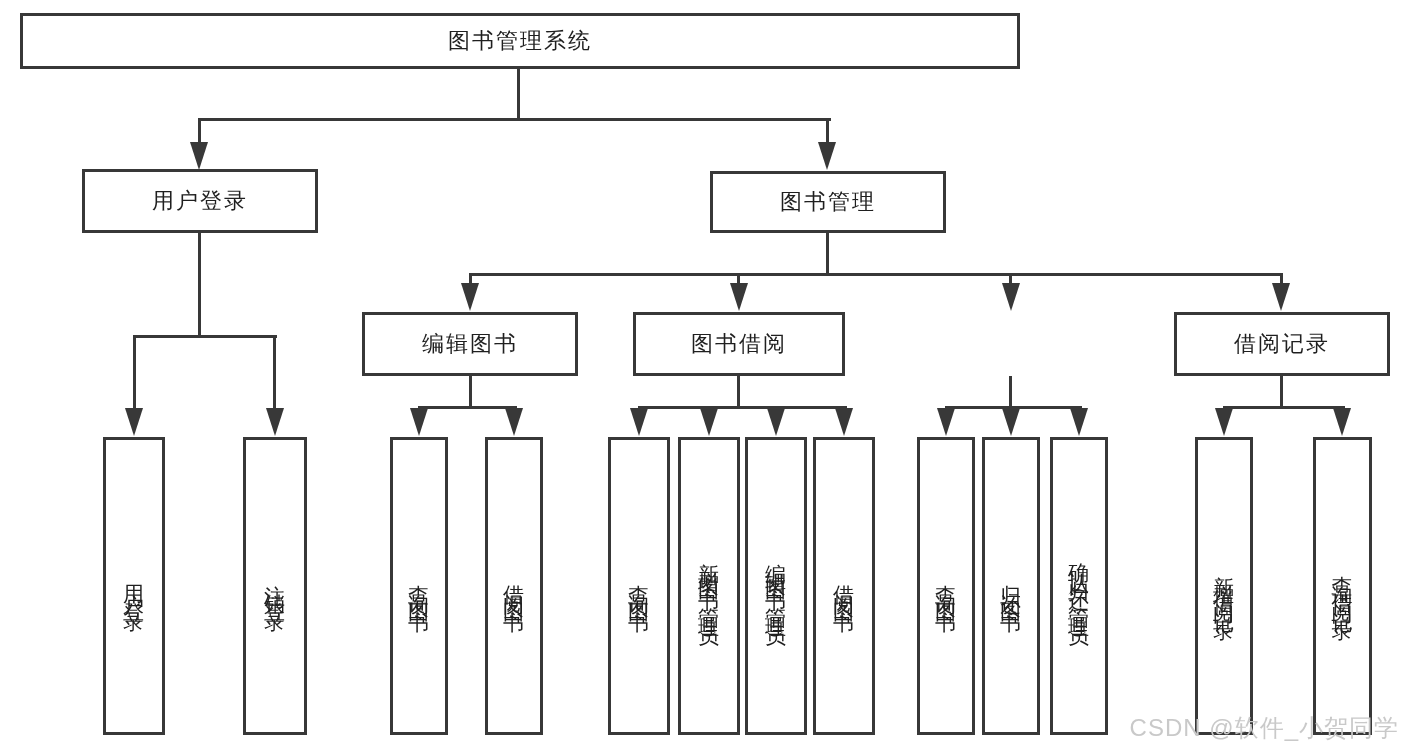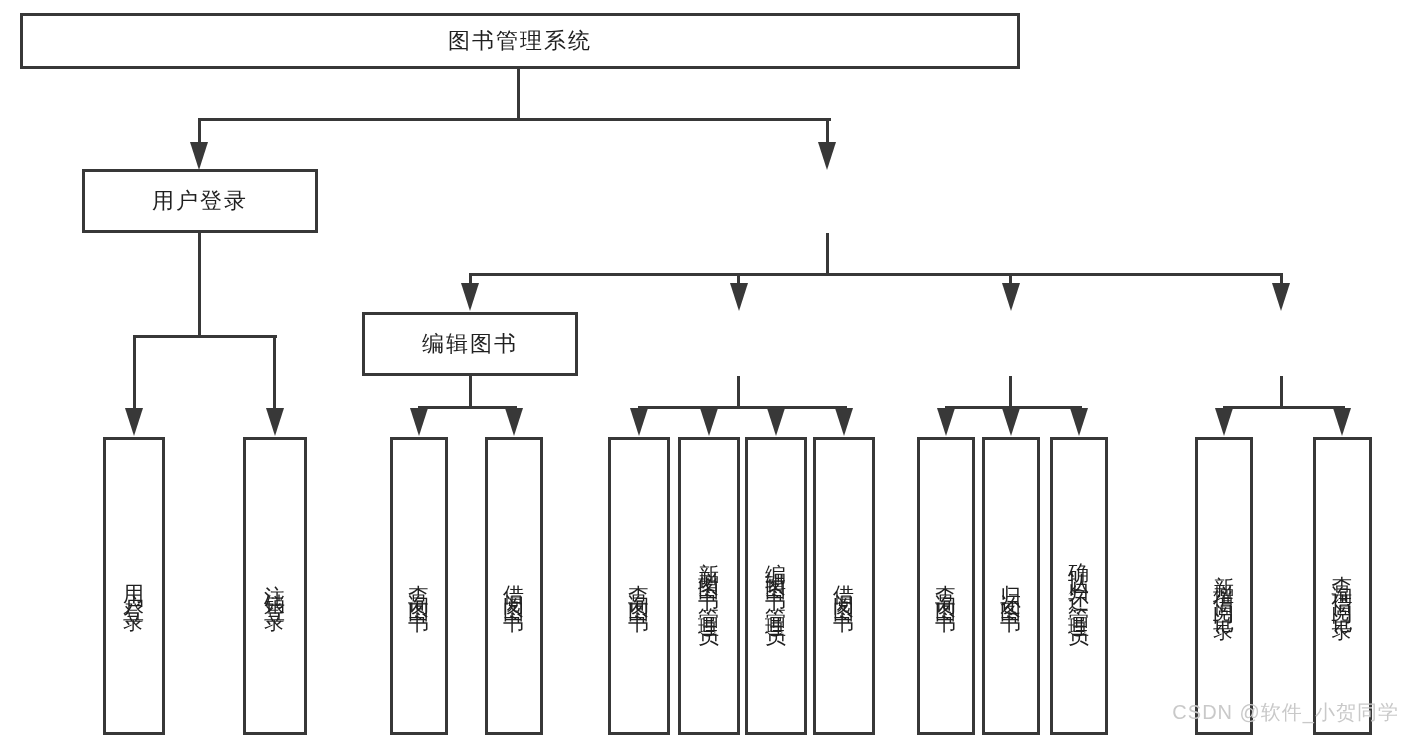--- a/index.html
+++ b/index.html
@@ -43,22 +43,22 @@
   .h{height:3px;}
   .v{width:3px;}
   .arr{
     position:absolute;width:0;height:0;z-index:1;
     border-left:9px solid transparent;
     border-right:9px solid transparent;
     border-top:28px solid var(--line);
   }
   .watermark{
     position:absolute;
-    right:6px;bottom:21px;
-    font-size:20px;
+    right:6px;bottom:3px;
+    font-size:24px;
     color:var(--watermark);
     z-index:5;
     letter-spacing:1px;
     white-space:nowrap;
   }
 </style>
 </head>
 <body>
 
 <div class="canvas">
@@ -111,23 +111,32 @@
   <div class="arr" style="left:1215px;top:408px"></div>
   <div class="arr" style="left:1333px;top:408px"></div>
 
   <div class="box" style="left:20px;top:13px;width:1000px;height:56px">
     <span class="hlabel">图书管理系统</span>
   </div>
 
   <div class="box" style="left:82px;top:169px;width:236px;height:64px">
     <span class="hlabel">用户登录</span>
   </div>
+  <div class="box" style="left:710px;top:171px;width:236px;height:62px">
+    <span class="hlabel">图书管理</span>
+  </div>
 
   <div class="box" style="left:362px;top:312px;width:216px;height:64px">
     <span class="hlabel">编辑图书</span>
+  </div>
+  <div class="box" style="left:633px;top:312px;width:212px;height:64px">
+    <span class="hlabel">图书借阅</span>
+  </div>
+  <div class="box" style="left:1174px;top:312px;width:216px;height:64px">
+    <span class="hlabel">借阅记录</span>
   </div>
 
   <div class="box leaf" style="left:103px;top:437px;width:62px;height:298px">
     <span class="vtext">用户登录</span>
   </div>
   <div class="box leaf" style="left:243px;top:437px;width:64px;height:298px">
     <span class="vtext">注销登录</span>
   </div>
 
   <div class="box leaf" style="left:390px;top:437px;width:58px;height:298px">

